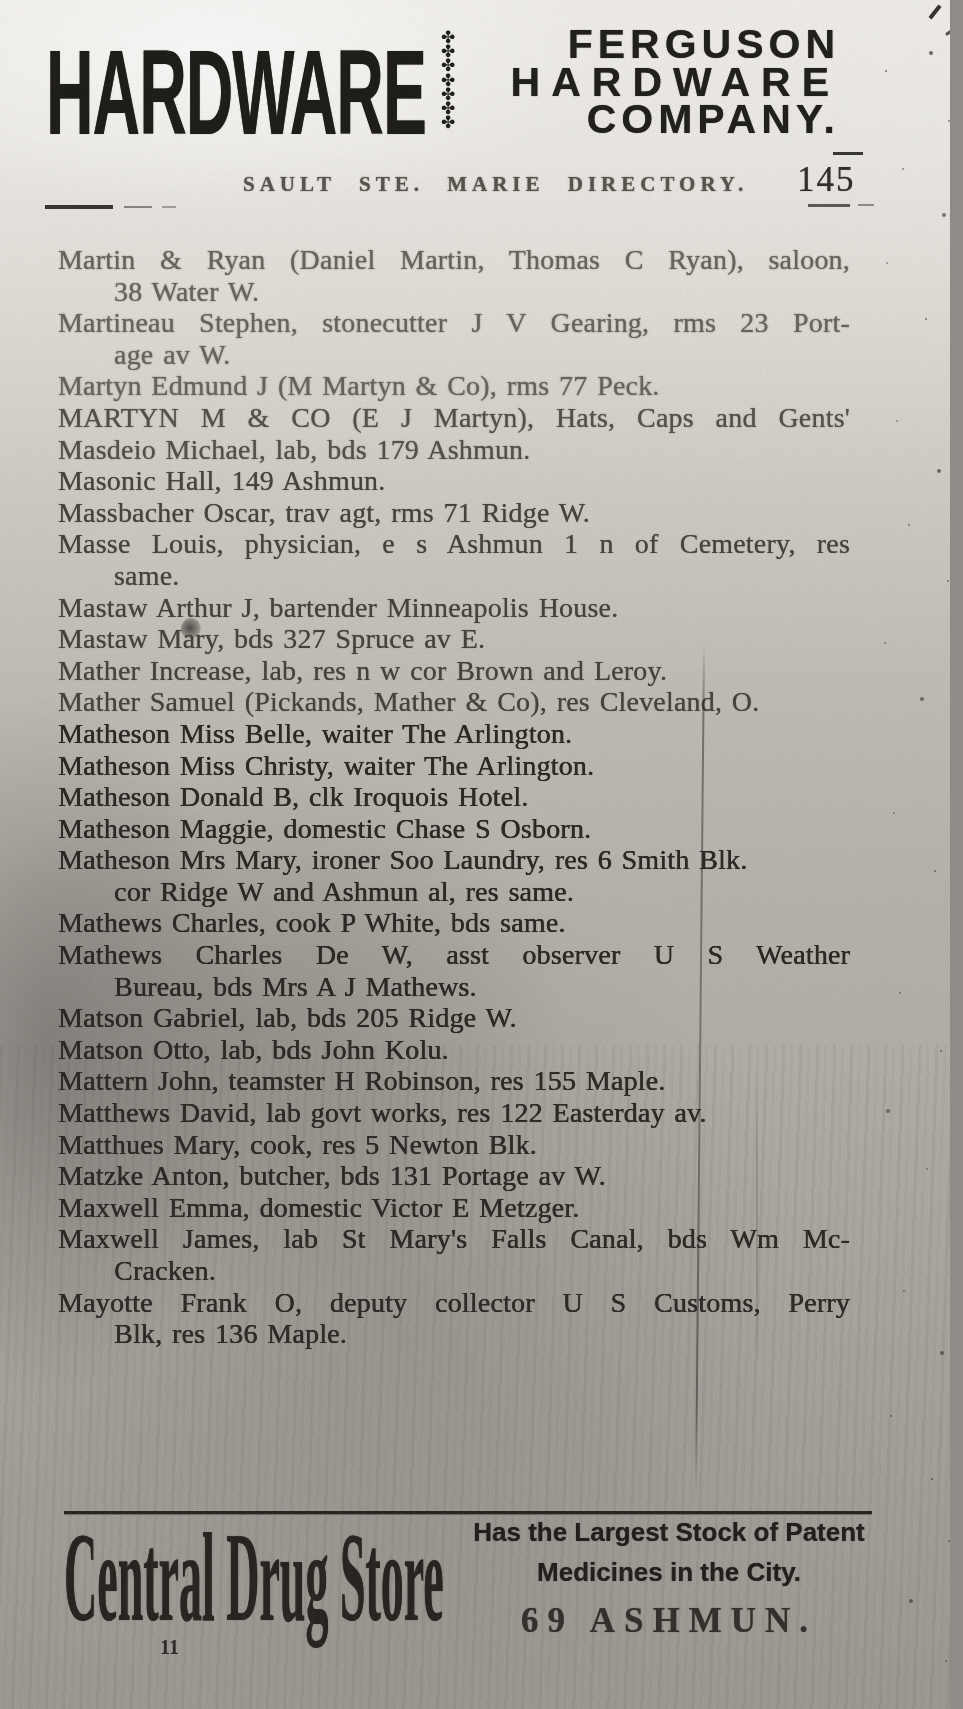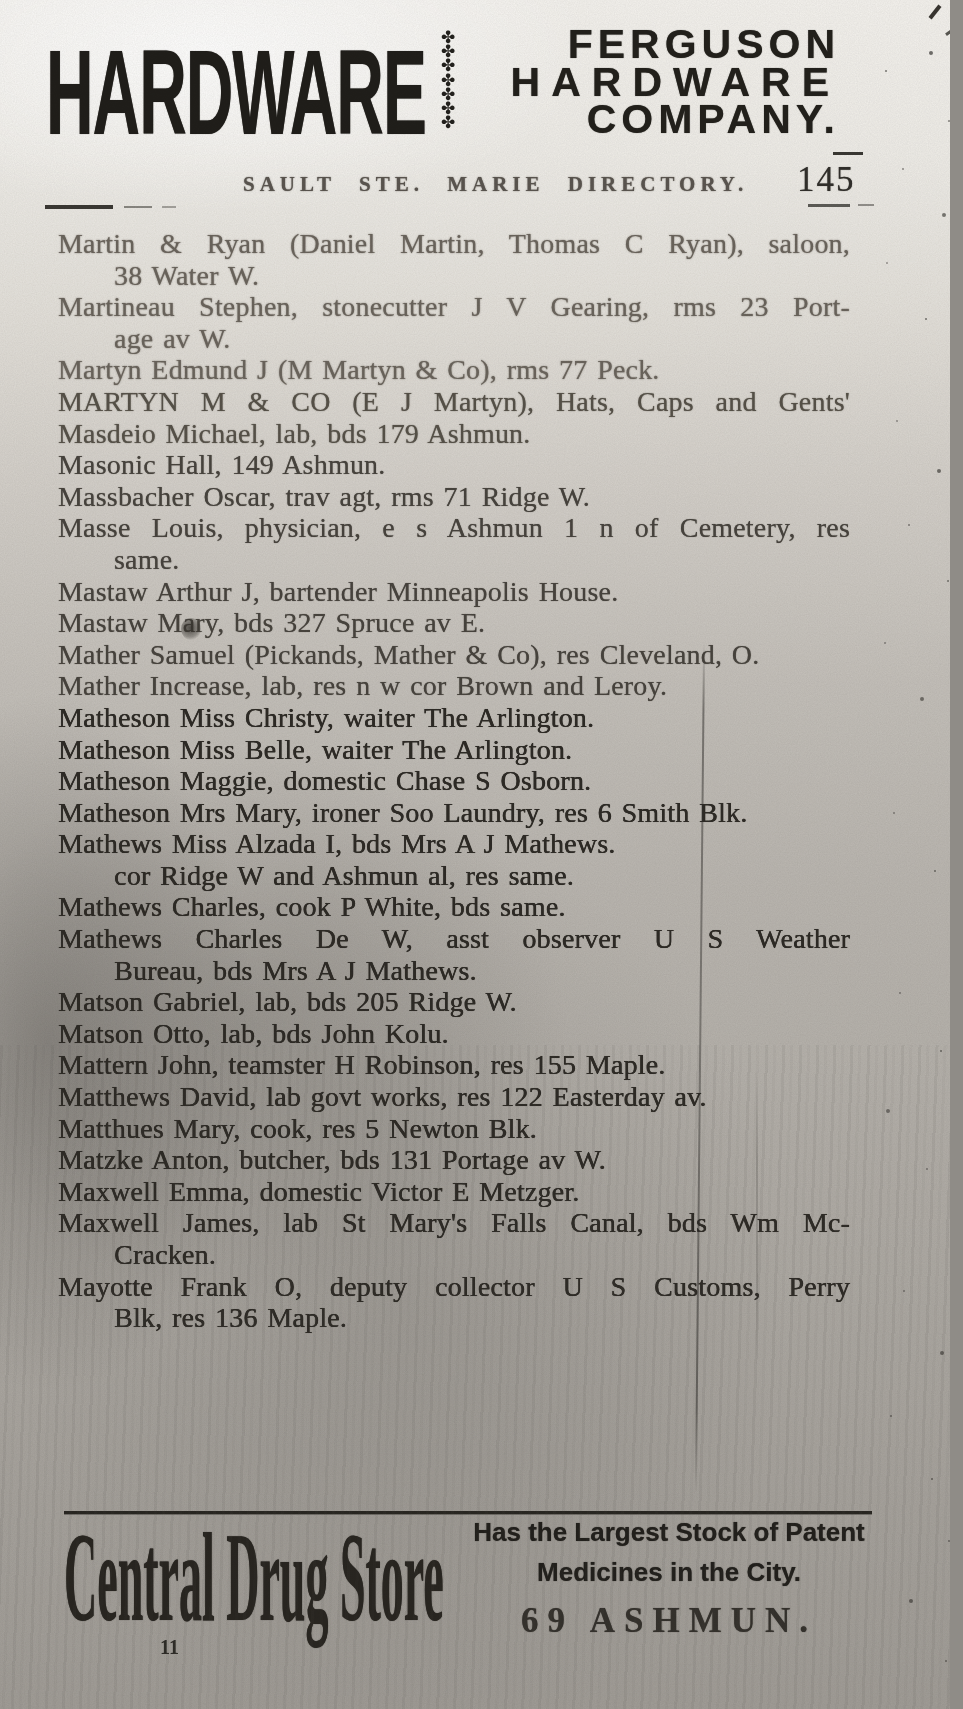--- a/index.html
+++ b/index.html
@@ -51,21 +51,21 @@
   }
   .dash{position:absolute;background:#3a3833;}
   .dash.d-above-num{left:833px;top:152px;width:30px;height:3px;}
   .dash.d-left-a{left:45px;top:205px;width:68px;height:4px;}
   .dash.d-left-b{left:124px;top:206px;width:28px;height:2px;opacity:.55;}
   .dash.d-left-c{left:162px;top:206px;width:14px;height:2px;opacity:.4;}
   .dash.d-right-a{left:808px;top:204px;width:42px;height:3px;opacity:.8;}
   .dash.d-right-b{left:858px;top:204px;width:16px;height:2px;opacity:.5;}
   
   .entries{
-    position:absolute;left:58px;top:228px;width:792px;
+    position:absolute;left:58px;top:244px;width:792px;
     font-size:28px;line-height:31.6px;color:#3a3733;
     word-spacing:2.5px;letter-spacing:.2px;
   }
   .entry .line{white-space:nowrap;}
   .entry .line.fill{white-space:normal;text-align:justify;text-align-last:justify;}
   .entry .line.cont{padding-left:56px;}
   .entry:nth-child(1),.entry:nth-child(2),.entry:nth-child(3){
     color:#6b655d;text-shadow:0 0 1.6px rgba(107,101,93,.95);
   }
   .entry:nth-child(4),.entry:nth-child(5){color:#575249;text-shadow:0 0 1.2px rgba(87,82,73,.9);}
@@ -195,39 +195,39 @@
         <div class="line fill">Masse Louis, physician, e s Ashmun 1 n of Cemetery, res</div>
         <div class="line cont">same.</div>
       </div>
       <div class="entry">
         <div class="line">Mastaw Arthur J, bartender Minneapolis House.</div>
       </div>
       <div class="entry">
         <div class="line">Mastaw Mary, bds 327 Spruce av E.</div>
       </div>
       <div class="entry">
+        <div class="line">Mather Increase, lab, res n w cor Brown and Leroy.</div>
+      </div>
+      <div class="entry">
         <div class="line">Mather Samuel (Pickands, Mather &amp; Co), res Cleveland, O.</div>
       </div>
       <div class="entry">
-        <div class="line">Mather Increase, lab, res n w cor Brown and Leroy.</div>
+        <div class="line">Matheson Miss Belle, waiter The Arlington.</div>
       </div>
       <div class="entry">
         <div class="line">Matheson Miss Christy, waiter The Arlington.</div>
       </div>
       <div class="entry">
-        <div class="line">Matheson Miss Belle, waiter The Arlington.</div>
+        <div class="line">Matheson Donald B, clk Iroquois Hotel.</div>
       </div>
       <div class="entry">
         <div class="line">Matheson Maggie, domestic Chase S Osborn.</div>
       </div>
       <div class="entry">
         <div class="line">Matheson Mrs Mary, ironer Soo Laundry, res 6 Smith Blk.</div>
-      </div>
-      <div class="entry">
-        <div class="line">Mathews Miss Alzada I, bds Mrs A J Mathews.</div>
       </div>
       <div class="entry">
         <div class="line cont">cor Ridge W and Ashmun al, res same.</div>
       </div>
       <div class="entry">
         <div class="line">Mathews Charles, cook P White, bds same.</div>
       </div>
       <div class="entry">
         <div class="line fill">Mathews Charles De W, asst observer U S Weather</div>
         <div class="line cont">Bureau, bds Mrs A J Mathews.</div>

